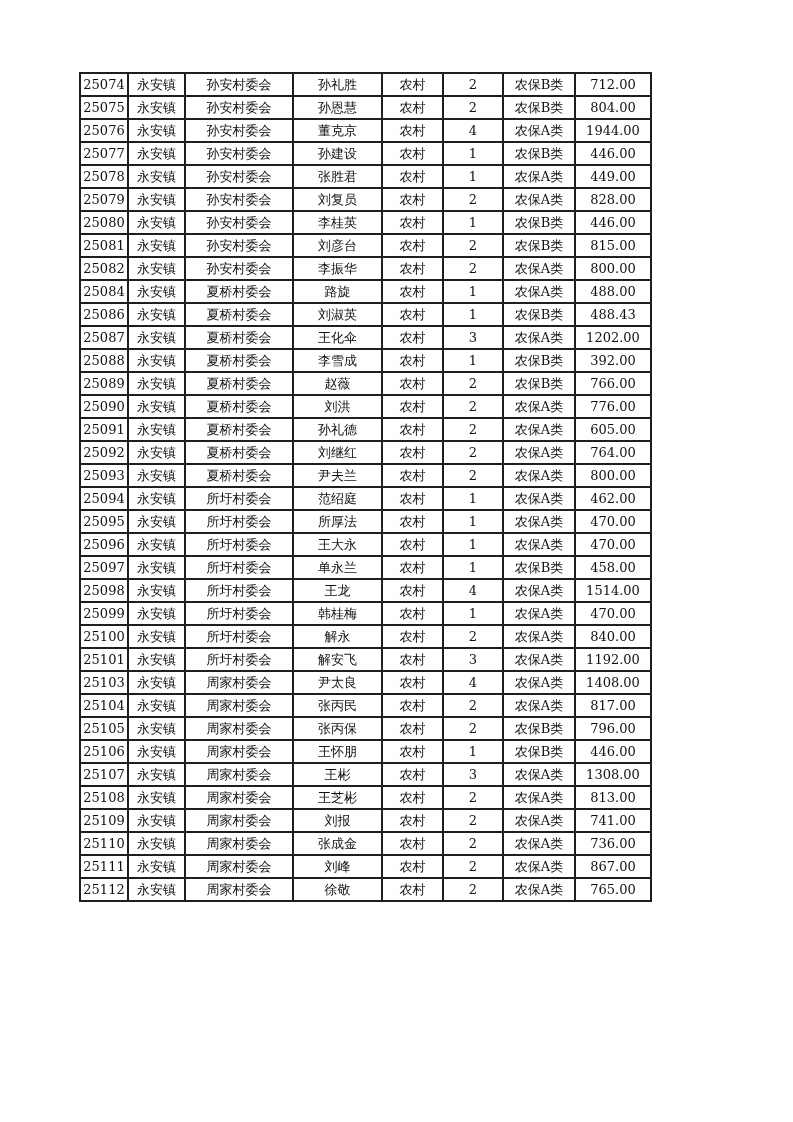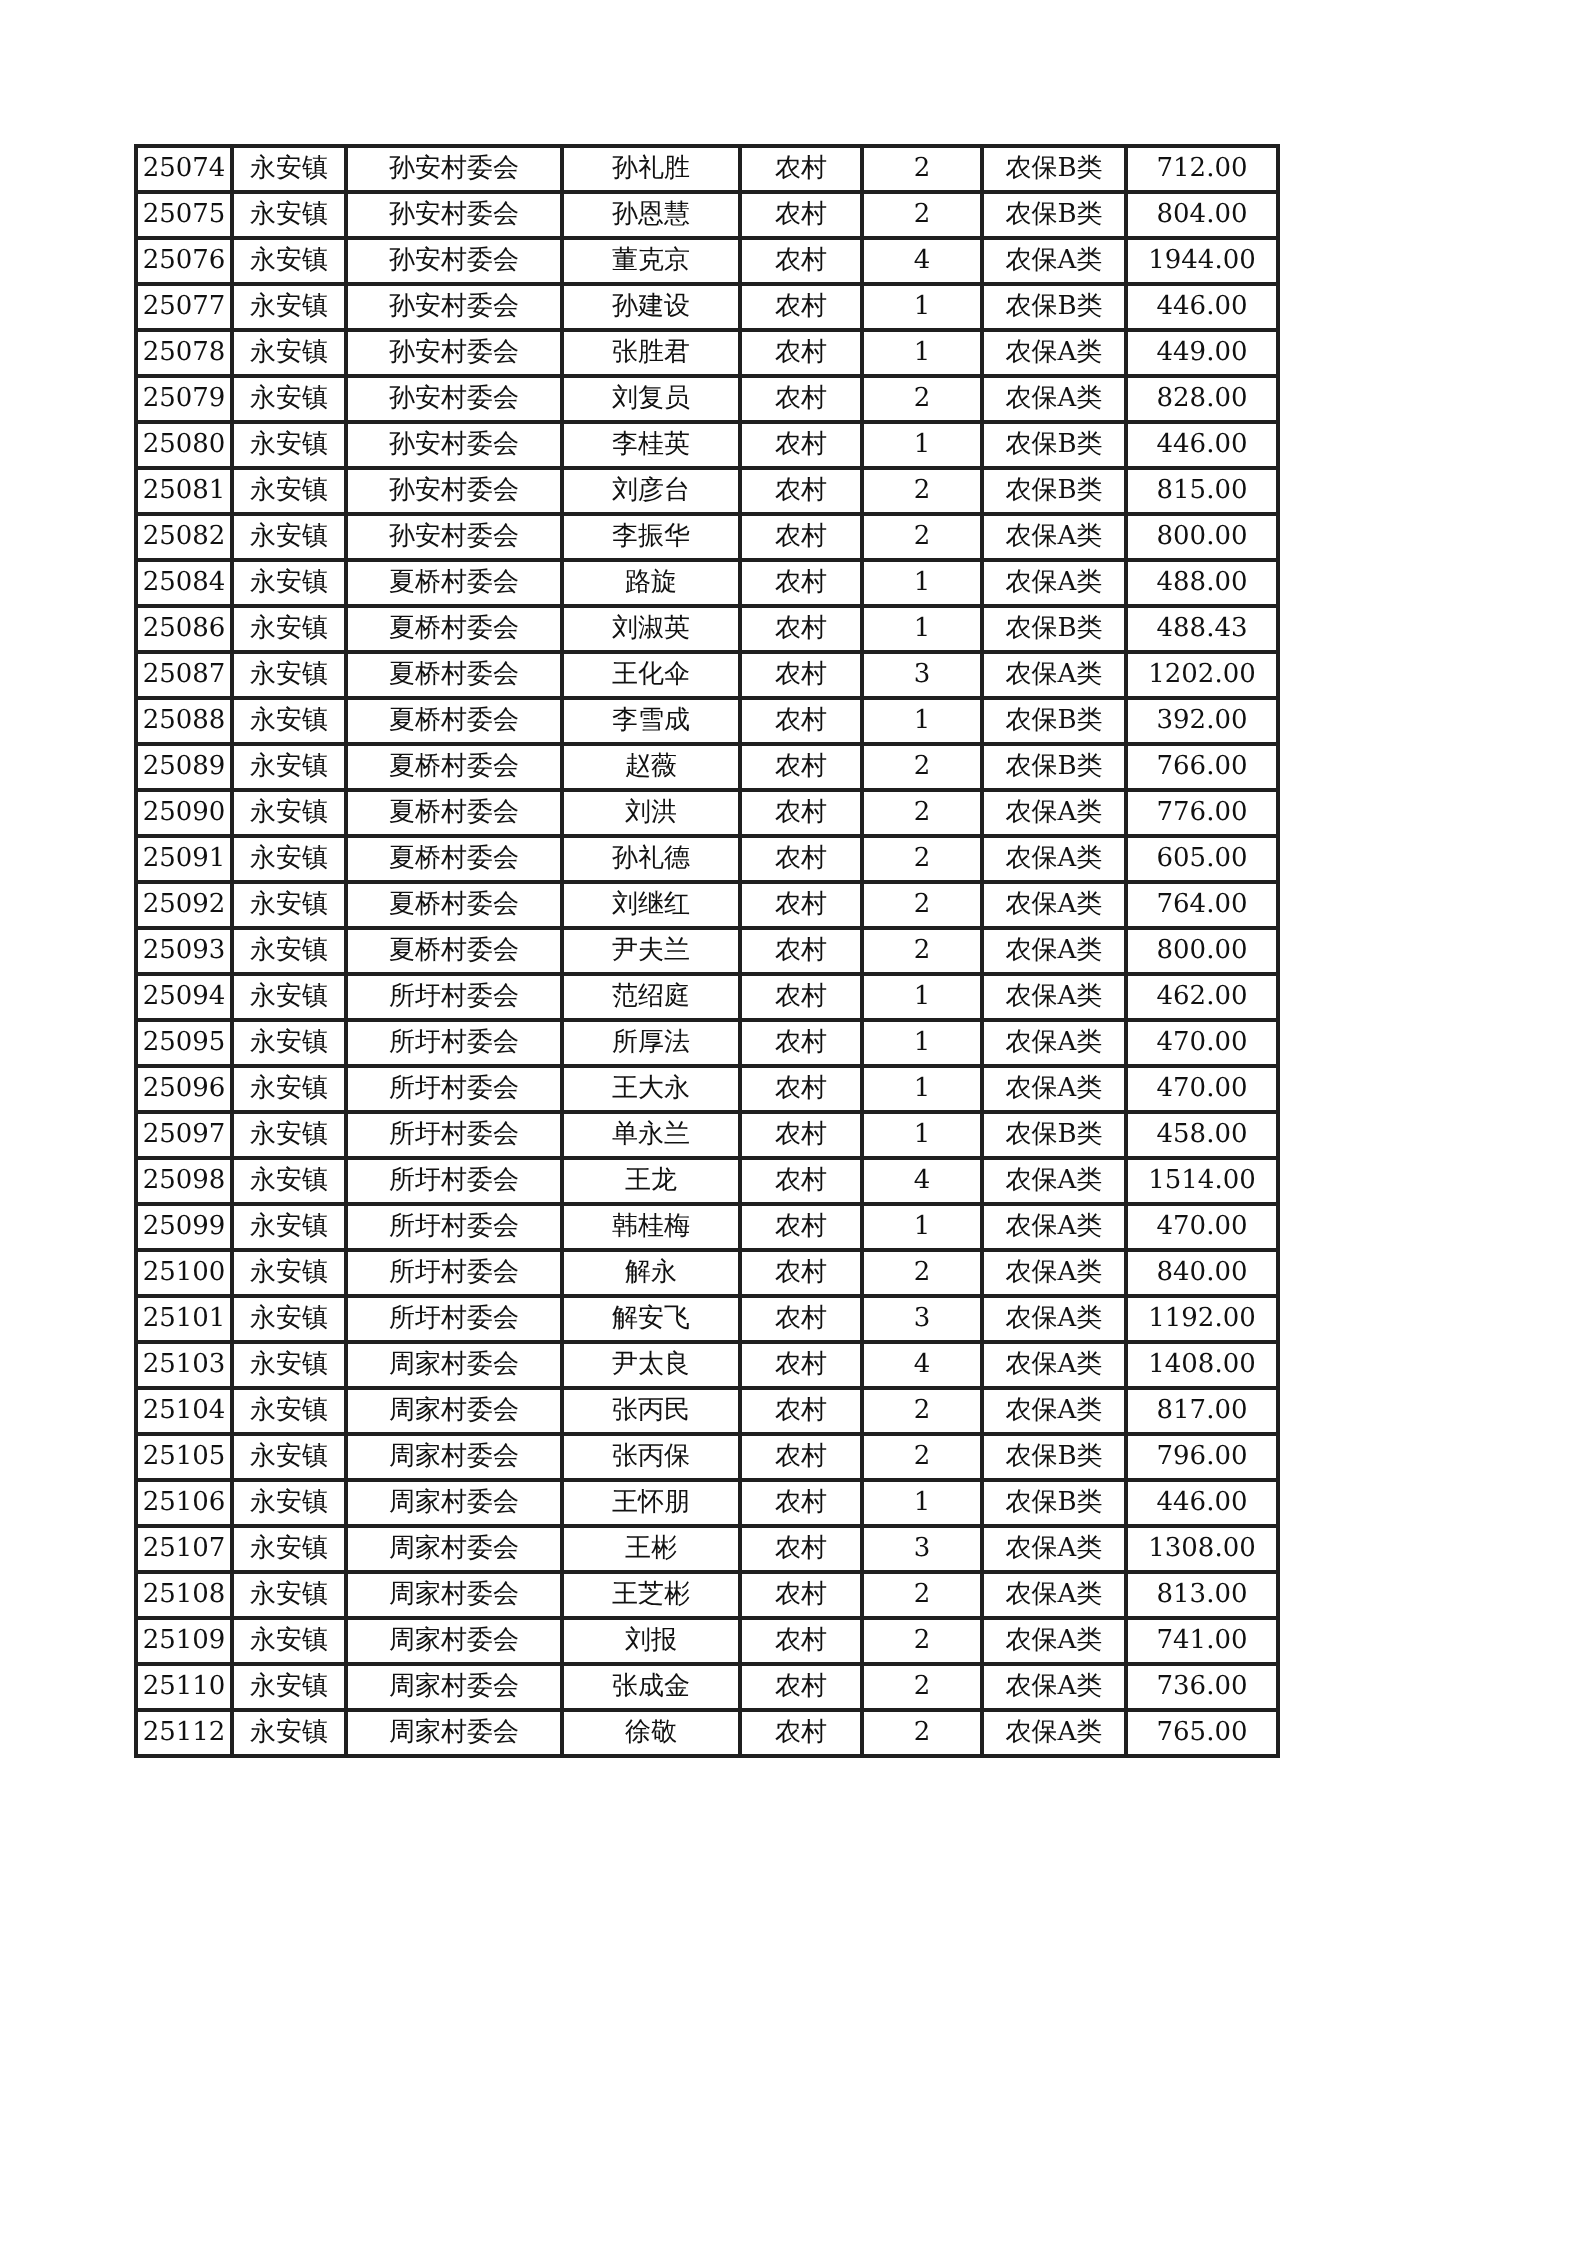--- a/index.html
+++ b/index.html
@@ -10,21 +10,21 @@
   .page {
     position: relative;
     width: 793px;
     height: 1122px;
     background: #ffffff;
     overflow: hidden;
     font-family: "DejaVu Serif", "Liberation Serif", serif;
   }
   table.data-table {
     position: absolute;
-    left: 67px;
+    left: 79px;
     top: 72px;
     border-collapse: collapse;
     table-layout: fixed;
     border: 2px solid #1f1f1f;
   }
   table.data-table td {
     border: 2px solid #1f1f1f;
     height: 21px;              
     padding: 0 2px;
     text-align: center;
@@ -394,20 +394,30 @@
           <td>25110</td>
           <td>永安镇</td>
           <td>周家村委会</td>
           <td>张成金</td>
           <td>农村</td>
           <td>2</td>
           <td>农保A类</td>
           <td>736.00</td>
         </tr>
         <tr>
+          <td>25111</td>
+          <td>永安镇</td>
+          <td>周家村委会</td>
+          <td>刘峰</td>
+          <td>农村</td>
+          <td>2</td>
+          <td>农保A类</td>
+          <td>867.00</td>
+        </tr>
+        <tr>
           <td>25112</td>
           <td>永安镇</td>
           <td>周家村委会</td>
           <td>徐敬</td>
           <td>农村</td>
           <td>2</td>
           <td>农保A类</td>
           <td>765.00</td>
         </tr>
       </tbody>

